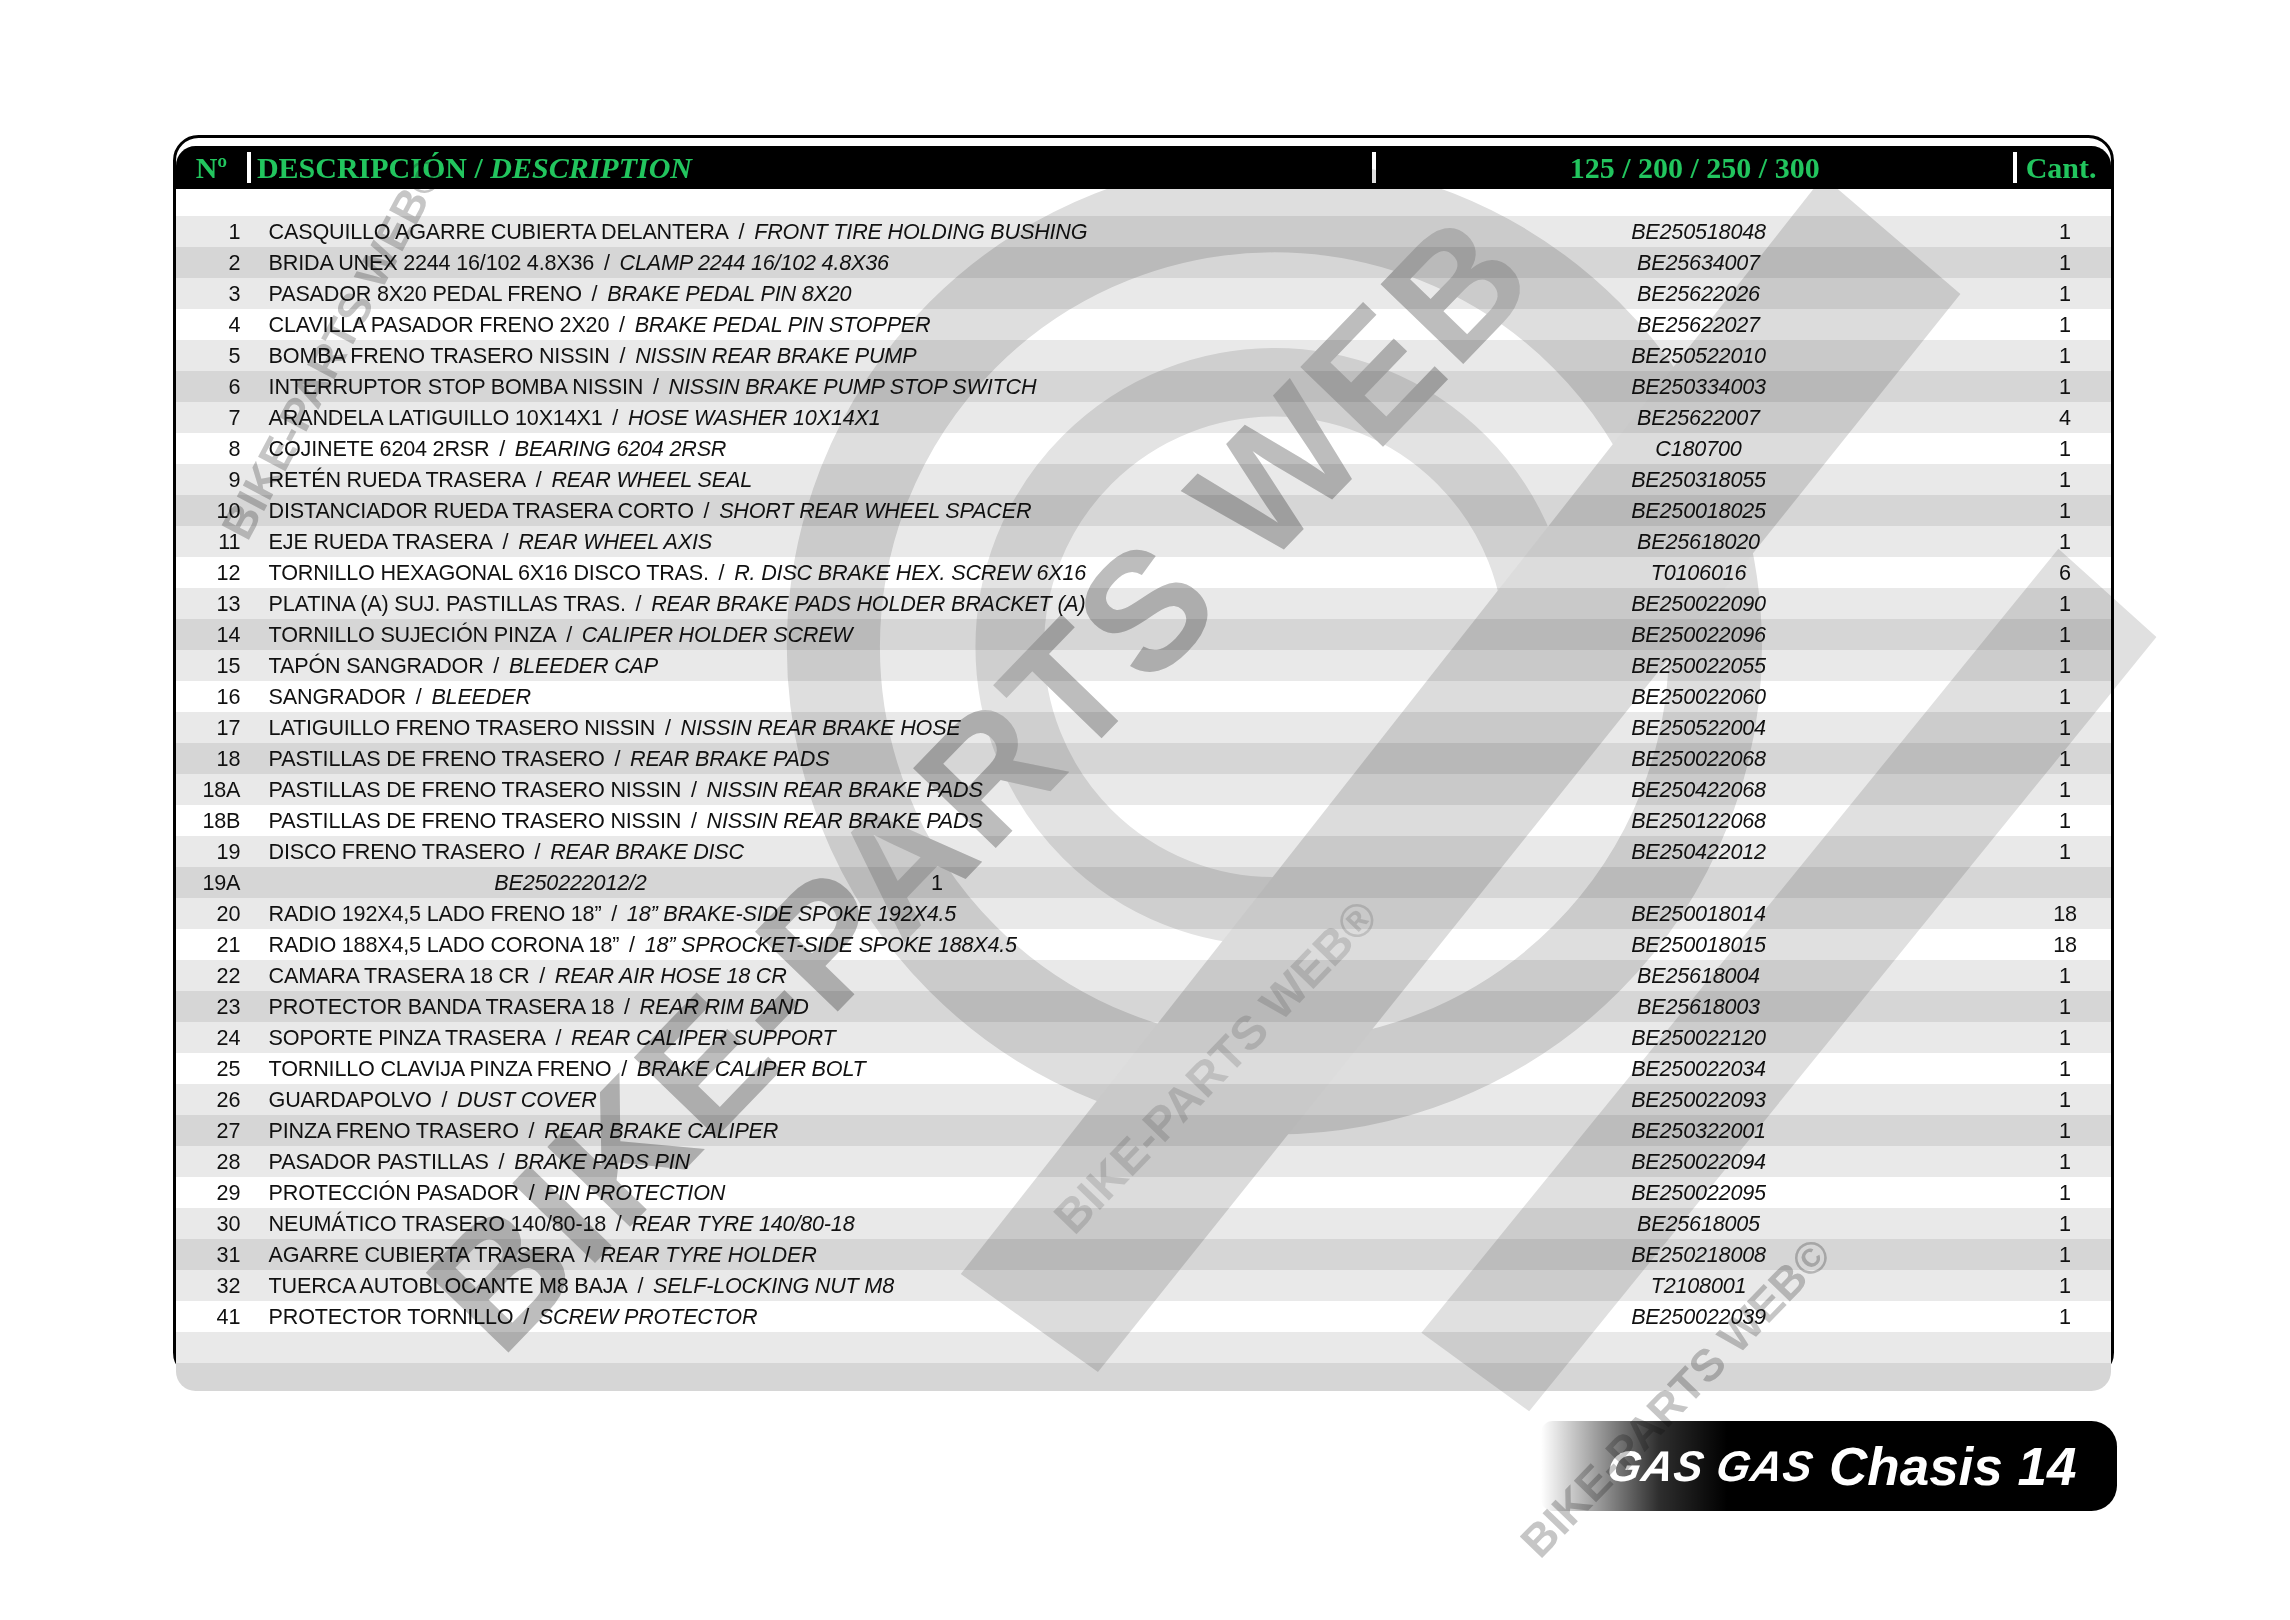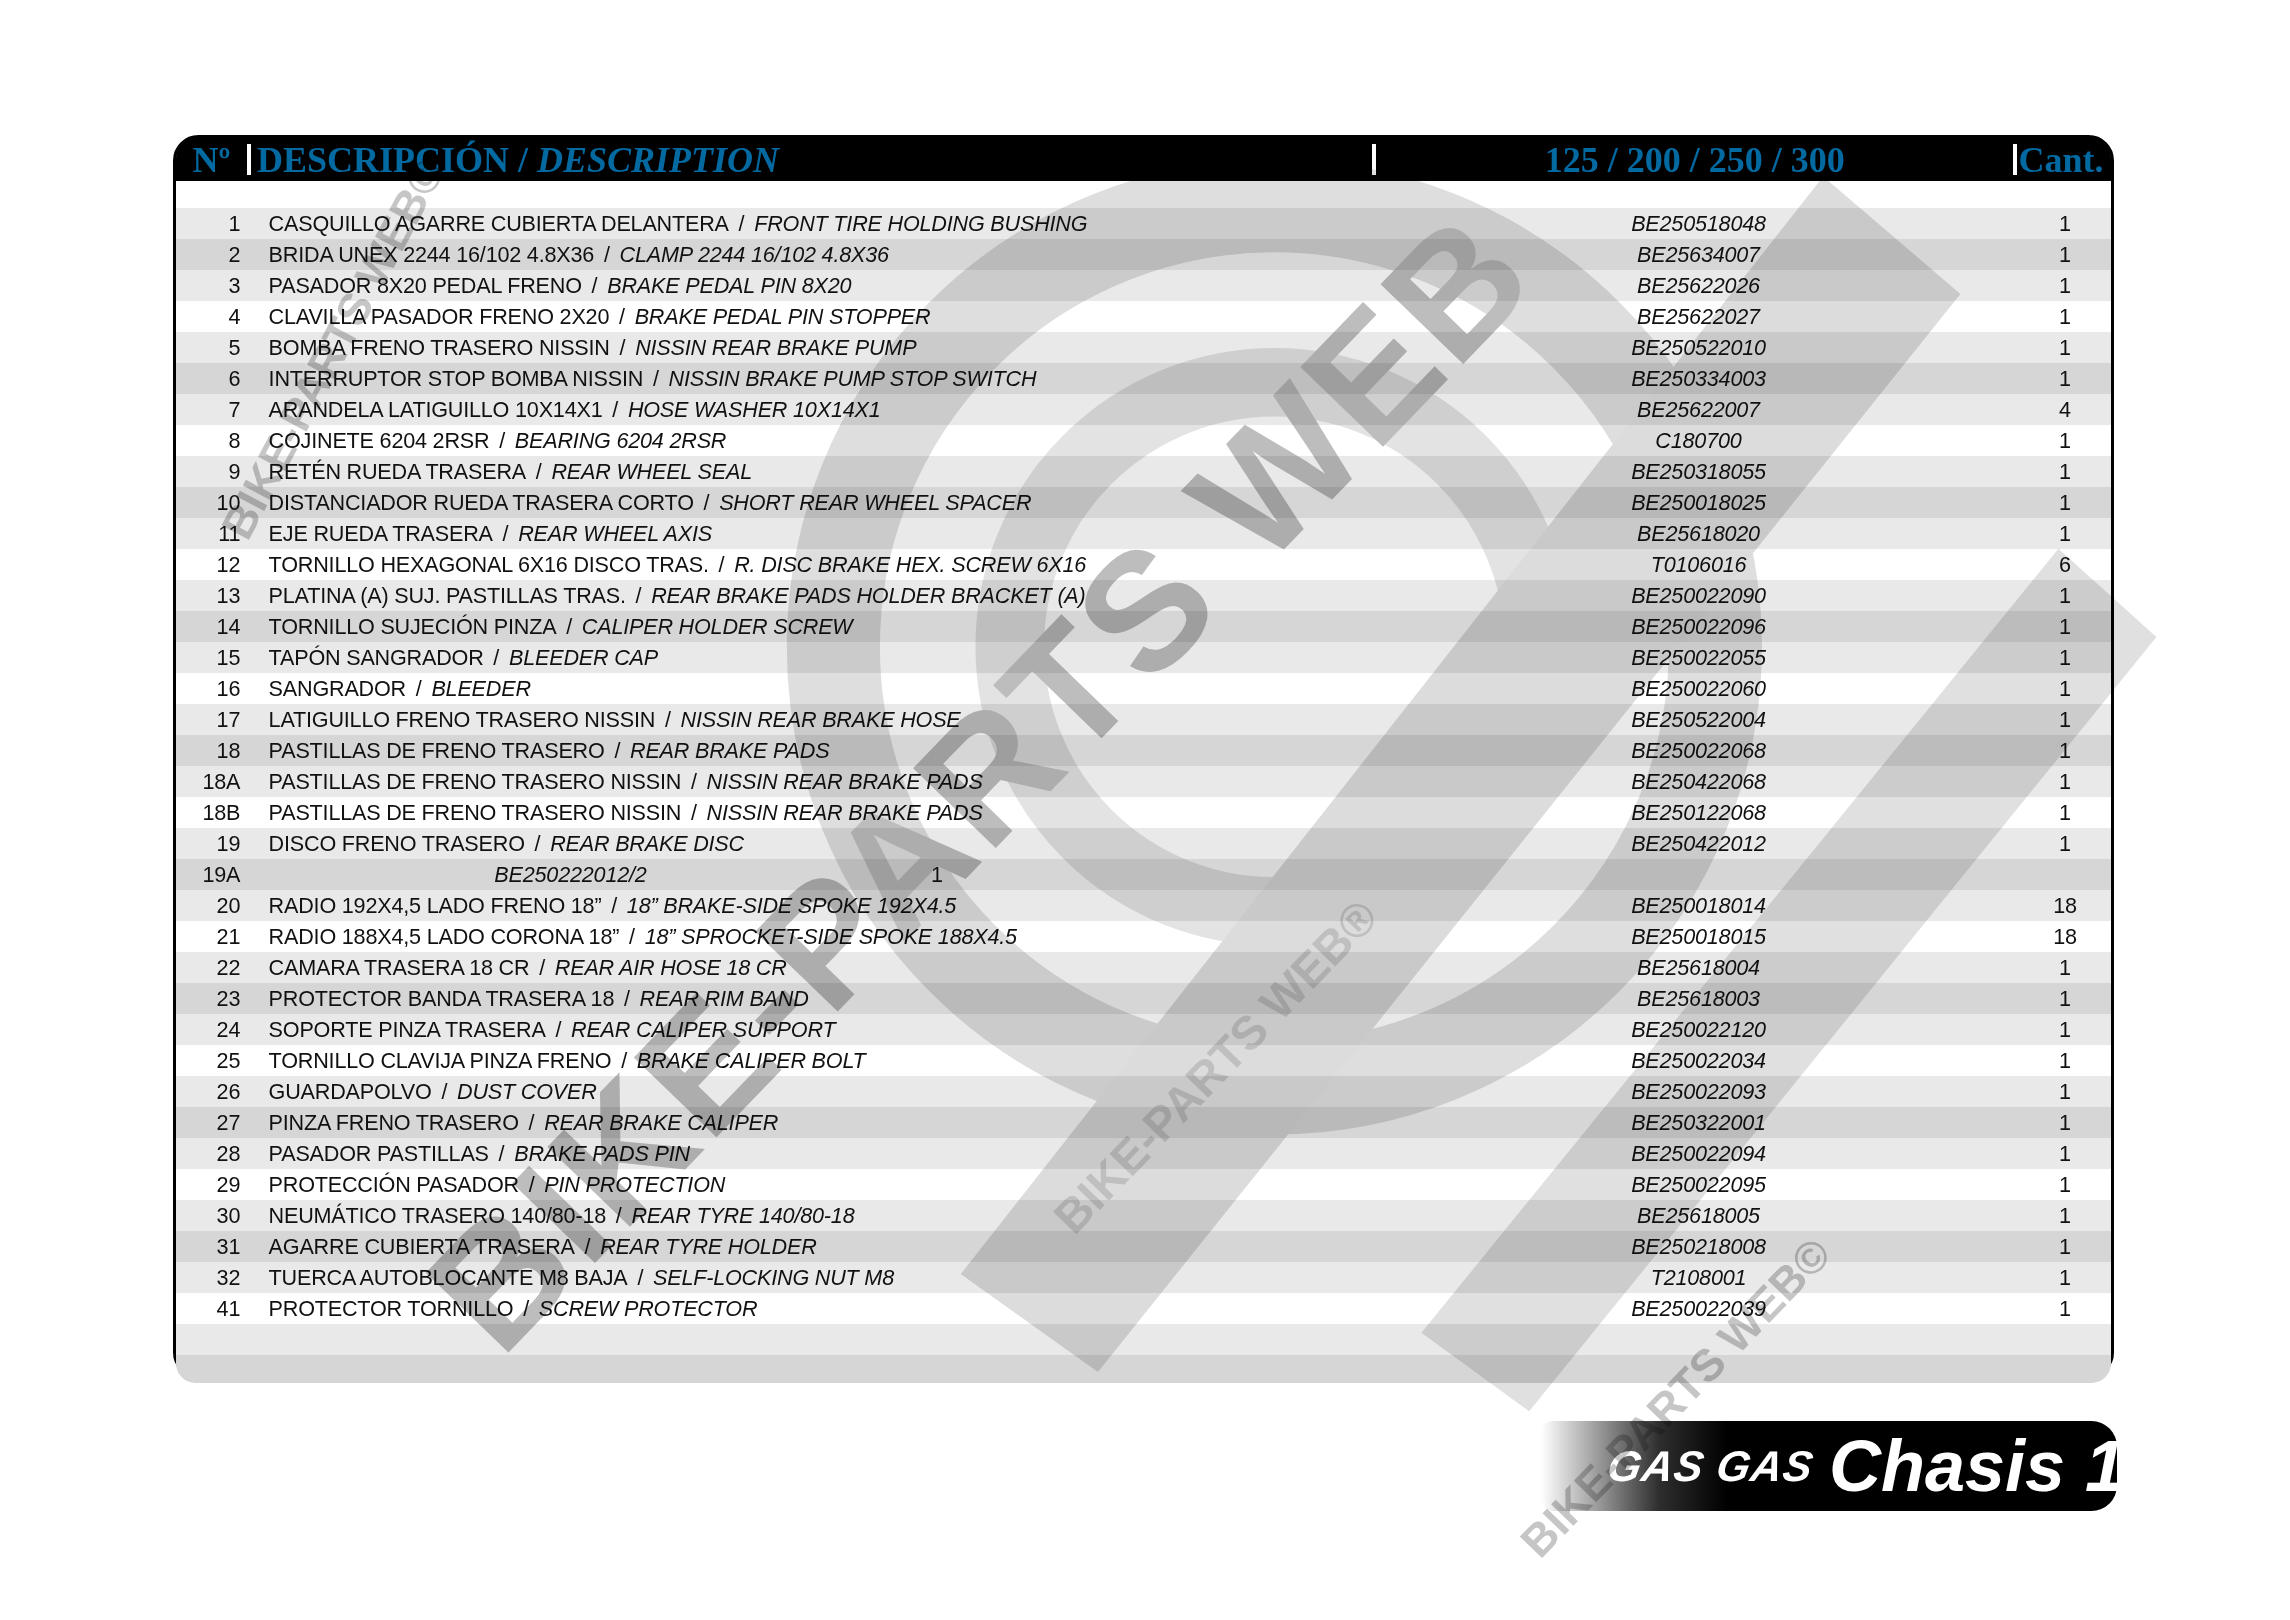--- a/index.html
+++ b/index.html
@@ -18,23 +18,23 @@
     border:3.9px solid #000;
     border-radius:25.5px;
     box-sizing:border-box;
     background:#fff;
     z-index:1;
   }
   .thead{
     display:flex;align-items:center;
     height:43px;background:#000;
     border-radius:19.6px 19.6px 0 0;
-    color:#0369a1;
+    color:#22c55e;
     font-family:"Liberation Serif", serif;
-    font-weight:bold;font-size:36px;
+    font-weight:bold;font-size:30px;margin-top:8px;
   }
   .h-no{width:71px;text-align:center;}
   .hsep{width:3.9px;height:31px;background:#fff;flex:0 0 auto;}
   .h-desc{flex:1;padding-left:6px;white-space:nowrap;overflow:hidden;}
   .h-desc .it{font-style:italic;}
   .h-models{width:637px;text-align:center;}
   .h-qty{width:88px;text-align:center;padding-right:5.9px;}
 
   .spacer{height:27.4px;background:#fff;}
 
@@ -73,21 +73,21 @@
     color:#fff;
     font-style:italic;font-weight:800;
     font-size:43px;letter-spacing:1px;
     transform:skewX(-10deg);
     white-space:nowrap;
   }
   .badge .chasis{
     margin-left:15.7px;
     color:#fff;
     font-style:italic;font-weight:700;
-    font-size:72px;letter-spacing:0px;
+    font-size:53px;letter-spacing:0px;
     white-space:nowrap;
   }
 
   
   .wm-layer{
     position:absolute;inset:0;
     z-index:5;pointer-events:none;
     mix-blend-mode:multiply;
   }
   .wm-text{

